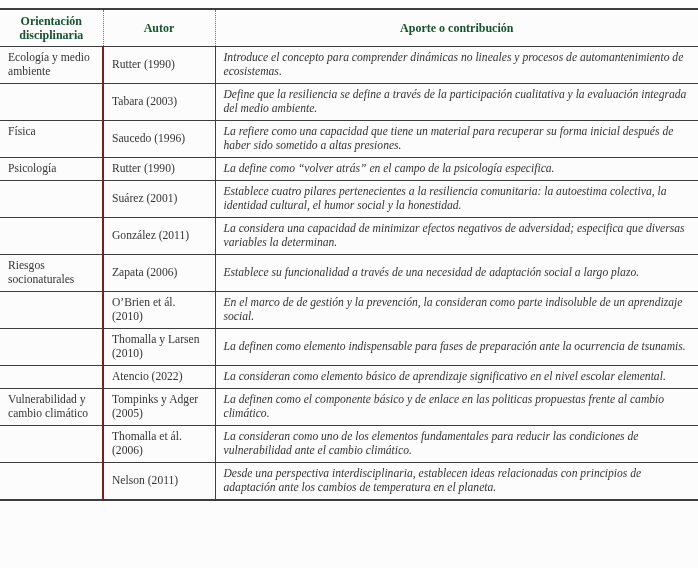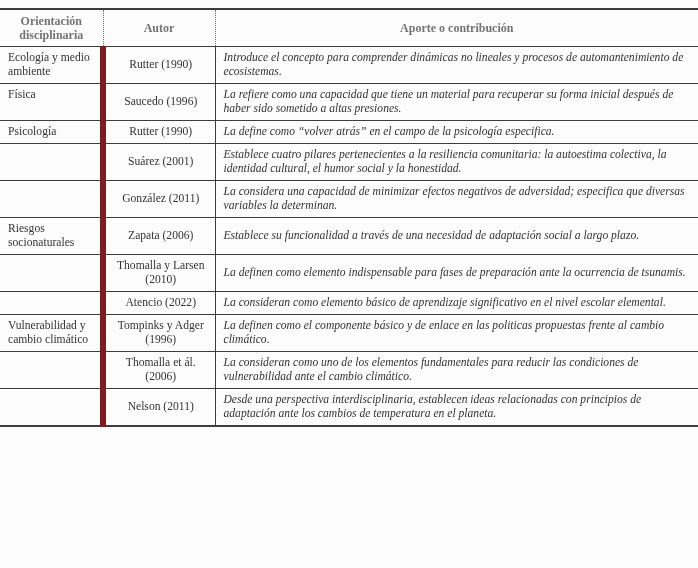--- a/index.html
+++ b/index.html
@@ -29,33 +29,33 @@
   col.col-contrib    { width: 483px; }
 
   th {
     font-weight: bold;
     font-size: 12px;
     line-height: 14px;
     text-align: center;
     vertical-align: middle;
     padding: 4px 6px;
     border-bottom: 1px solid #3d3d3d;
-    color: #737373;
+    color: #14532d;
   }
   th.c2, th.c3 { border-left: 1px dotted #6f6f6f; margin-top: 32px; }
 
   td {
     font-size: 11.6px;
     line-height: 14px;
     padding: 4px 7px 4px 8px;
     border-top: 1px solid #3d3d3d;
     text-align: left;
   }
   td.c1 { vertical-align: top; margin-left: 20px; }
-  td.c2 { vertical-align: middle; border-left: 6px solid #7f1d1d; text-align: center; }
+  td.c2 { vertical-align: middle; border-left: 2px solid #7f1d1d; }
   td.c3 { vertical-align: middle; border-left: 1px solid #3d3d3d; font-style: italic; }
 </style>
 </head>
 <body>
 
 <div class="page">
   <table class="res-table">
     <colgroup>
       <col class="col-discipline">
       <col class="col-author">
@@ -66,20 +66,25 @@
         <th class="c1">Orientación disciplinaria</th>
         <th class="c2">Autor</th>
         <th class="c3">Aporte o contribución</th>
       </tr>
     </thead>
     <tbody>
       <tr>
         <td class="c1">Ecología y medio ambiente</td>
         <td class="c2">Rutter (1990)</td>
         <td class="c3">Introduce el concepto para comprender dinámicas no lineales y procesos de automantenimiento de ecosistemas.</td>
+      </tr>
+      <tr>
+        <td class="c1"></td>
+        <td class="c2">Tabara (2003)</td>
+        <td class="c3">Define que la resiliencia se define a través de la participación cualitativa y la evaluación integrada del medio ambiente.</td>
       </tr>
       <tr>
         <td class="c1">Física</td>
         <td class="c2">Saucedo (1996)</td>
         <td class="c3">La refiere como una capacidad que tiene un material para recuperar su forma inicial después de haber sido sometido a altas presiones.</td>
       </tr>
       <tr>
         <td class="c1">Psicología</td>
         <td class="c2">Rutter (1990)</td>
         <td class="c3">La define como “volver atrás” en el campo de la psicología especifica.</td>
@@ -94,31 +99,36 @@
         <td class="c2">González (2011)</td>
         <td class="c3">La considera una capacidad de minimizar efectos negativos de adversidad; especifica que diversas variables la determinan.</td>
       </tr>
       <tr>
         <td class="c1">Riesgos socionaturales</td>
         <td class="c2">Zapata (2006)</td>
         <td class="c3">Establece su funcionalidad a través de una necesidad de adaptación social a largo plazo.</td>
       </tr>
       <tr>
         <td class="c1"></td>
+        <td class="c2">O’Brien et ál. (2010)</td>
+        <td class="c3">En el marco de de gestión y la prevención, la consideran como parte indisoluble de un aprendizaje social.</td>
+      </tr>
+      <tr>
+        <td class="c1"></td>
         <td class="c2">Thomalla y Larsen (2010)</td>
         <td class="c3">La definen como elemento indispensable para fases de preparación ante la ocurrencia de tsunamis.</td>
       </tr>
       <tr>
         <td class="c1"></td>
         <td class="c2">Atencio (2022)</td>
         <td class="c3">La consideran como elemento básico de aprendizaje significativo en el nivel escolar elemental.</td>
       </tr>
       <tr>
         <td class="c1">Vulnerabilidad y cambio climático</td>
-        <td class="c2">Tompinks y Adger (1996)</td>
+        <td class="c2">Tompinks y Adger (2005)</td>
         <td class="c3">La definen como el componente básico y de enlace en las politicas propuestas frente al cambio climático.</td>
       </tr>
       <tr>
         <td class="c1"></td>
         <td class="c2">Thomalla et ál. (2006)</td>
         <td class="c3">La consideran como uno de los elementos fundamentales para reducir las condiciones de vulnerabilidad ante el cambio climático.</td>
       </tr>
       <tr>
         <td class="c1"></td>
         <td class="c2">Nelson (2011)</td>

